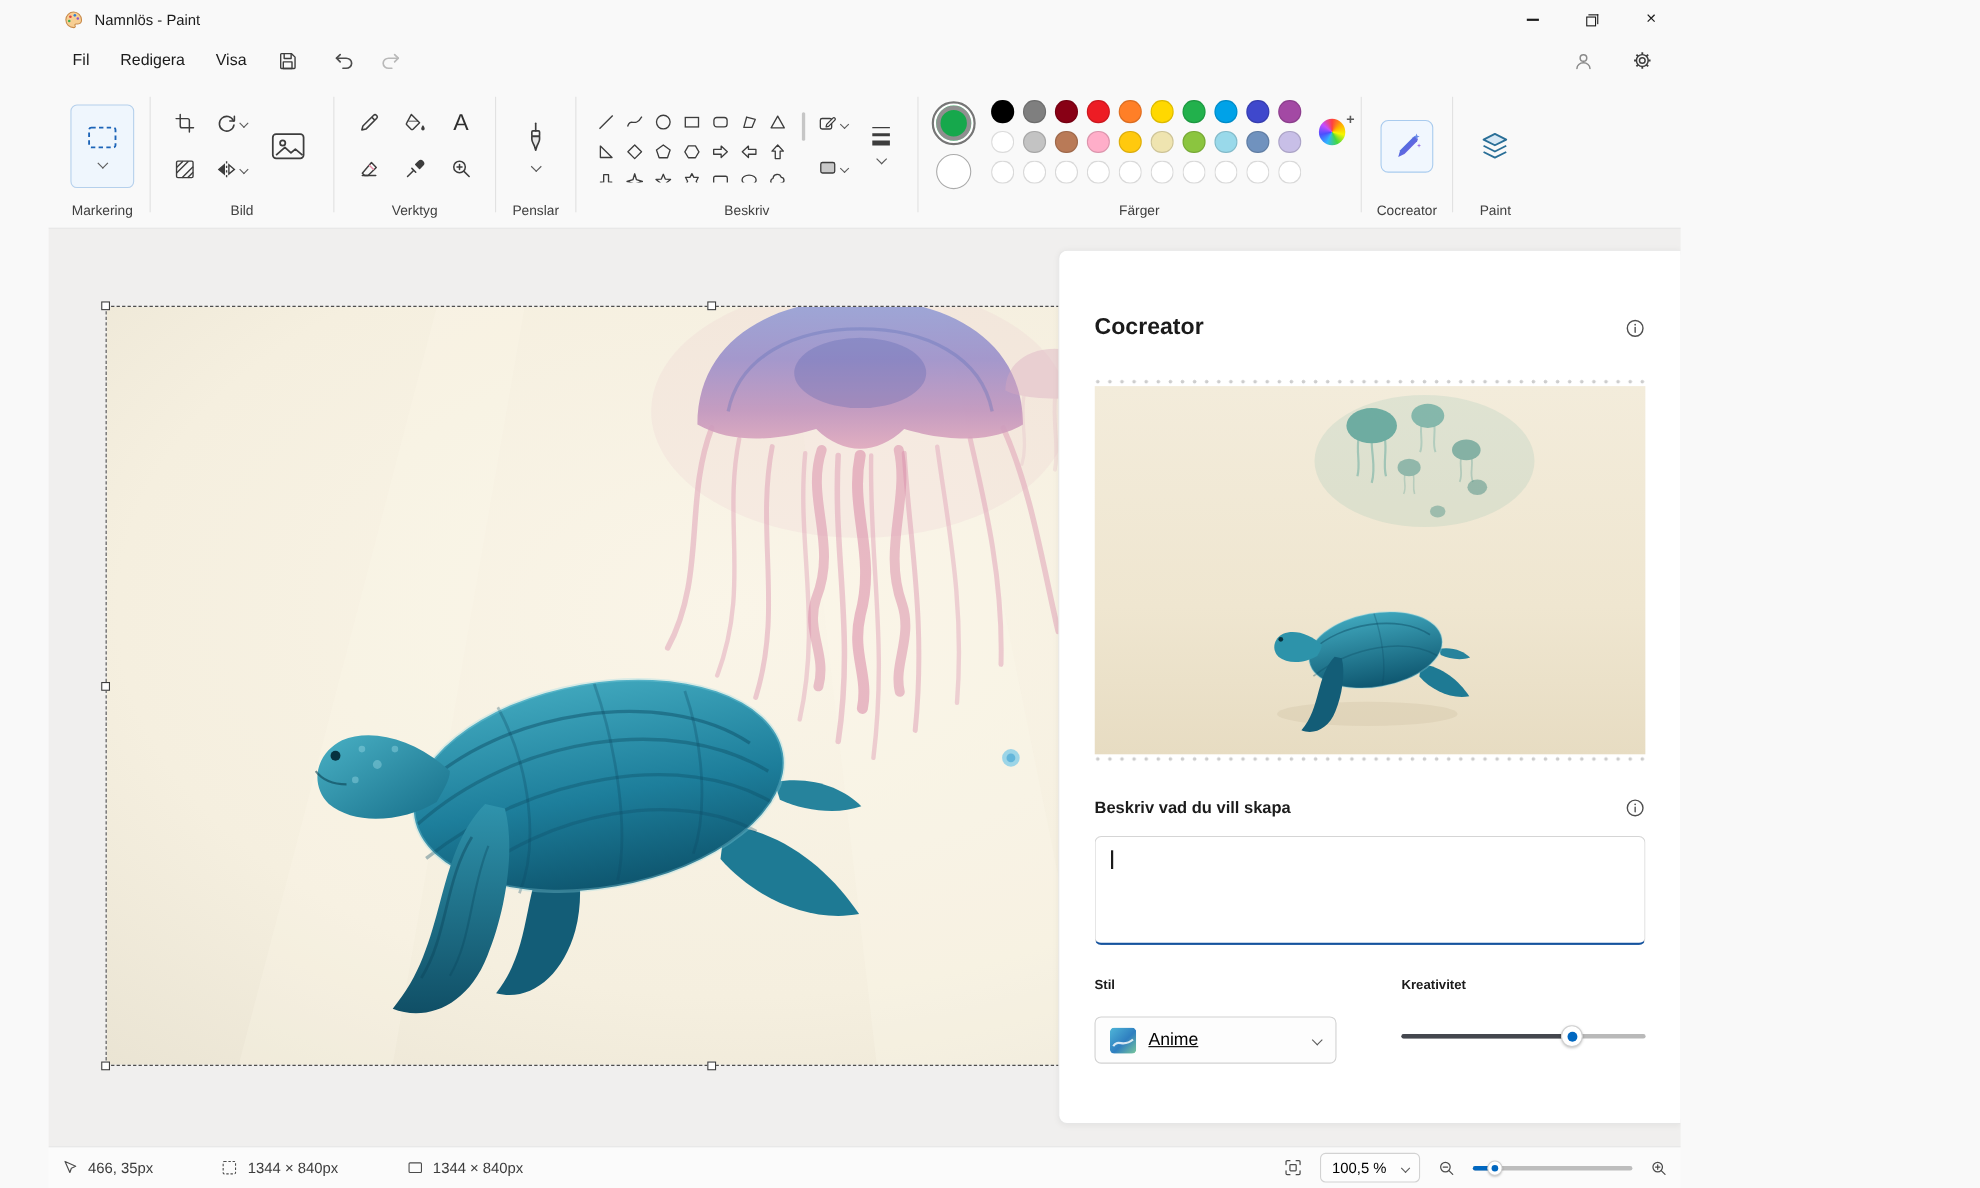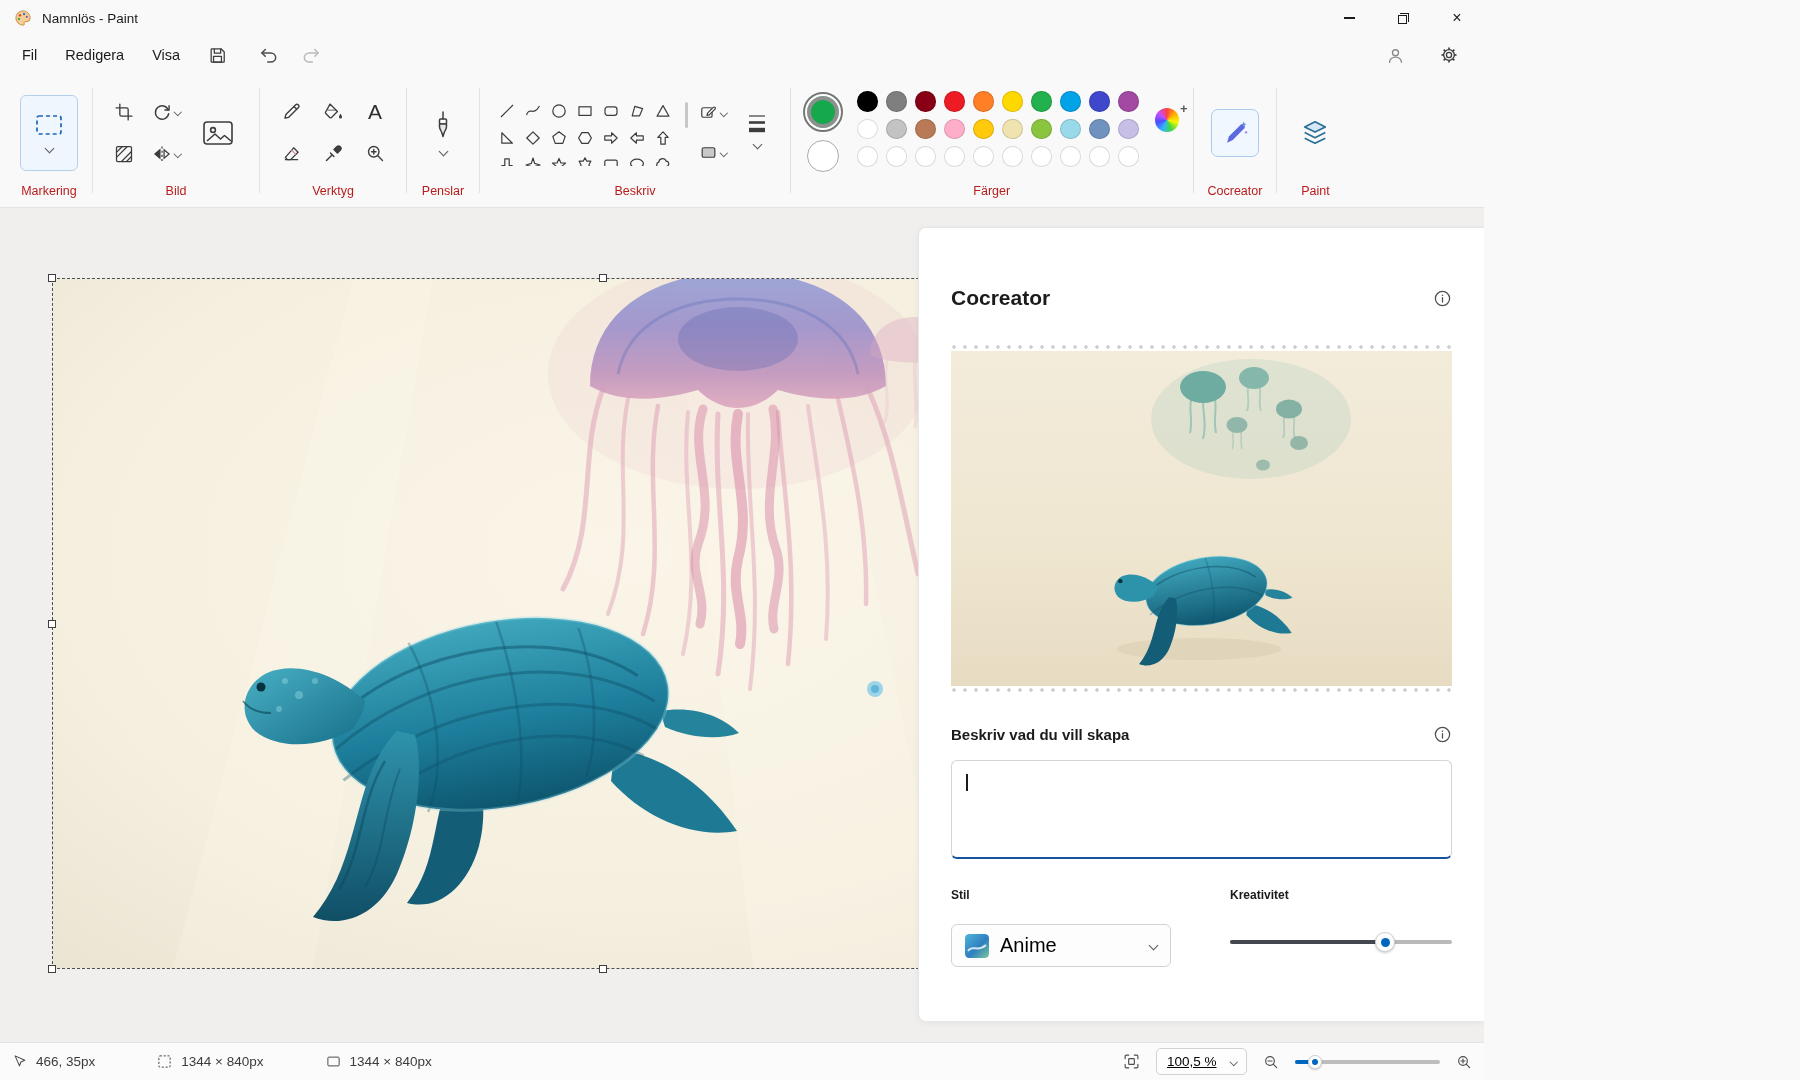--- a/index.html
+++ b/index.html
@@ -1,19 +1,19 @@
 <!DOCTYPE html>
 <html style="--accent: #0067c0;"><head>
 <meta charset="utf-8">
 <style>
   * { margin:0; padding:0; box-sizing:border-box; font-family:"Liberation Sans", sans-serif; }
   :root { --accent:#0067c0; }
   html,body { width:1800px; height:1080px; overflow:hidden; }
   body { background:#f9f9f9; color:#1b1b1b; }
-  .app { position:relative; width:1484px; height:1080px; background:#f9f9f9; overflow:hidden; }
+  .app { position:relative; width:1484px; height:1080px; background:#f9f9f9; overflow:hidden;margin-left:44px; }
 
   
   .titlebar { height:36px; display:flex; align-items:center; }
   .app-icon { margin-left:14px; display:flex; }
   .tb-title { margin-left:10px; font-size:13.5px; }
   .win-controls { margin-left:auto; display:flex; height:36px; }
   .win-btn { width:54px; height:36px; display:flex; align-items:center; justify-content:center; background:transparent; border:none; color:#1b1b1b; font-size:16px; cursor:default; }
   .restore-glyph { position:relative; width:11px; height:11px; }
   .restore-glyph i { position:absolute; display:block; border:1.1px solid #1b1b1b; background:#f9f9f9; }
   .restore-glyph i.b { width:9px; height:9px; left:0; bottom:0; }
@@ -24,21 +24,21 @@
   .menubar { height:38px; display:flex; align-items:center; padding:0 16px 0 8px; }
   .menus { display:flex; align-items:center; }
   .menu-item { border:none; background:transparent; font-size:14.5px; padding:7px 14px; border-radius:5px; color:#1b1b1b; }
   .mbtn { width:38px; height:32px; border:none; background:transparent; display:flex; align-items:center; justify-content:center; border-radius:5px; margin-left:4px; }
   .menubar-right { margin-left:auto; display:flex; align-items:center; gap:12px; }
 
   
   .ribbon { height:134px; display:flex; align-items:stretch; padding:0 8px; border-bottom:1px solid #e3e3e3; background:#f9f9f9; }
   .rsec { display:flex; flex-direction:column; align-items:center; justify-content:space-between; padding:10px 12px 2px; }
   .rsec .body { flex:1; display:flex; align-items:center; }
-  .rlabel { font-size:12.5px; color:#b91c1c; padding:3px 0 7px; white-space:nowrap; }
+  .rlabel { font-size:12.5px; color:#404040; padding:3px 0 7px; white-space:nowrap; }
   .rdiv { width:1px; background:#e2e2e2; margin:14px 2px; }
   .tbtn { min-width:34px; height:34px; border:none; background:transparent; border-radius:5px; display:flex; align-items:center; justify-content:center; gap:3px; padding:0 2px; }
   .chev { width:7px; height:7px; border-right:1.4px solid #5a5a5a; border-bottom:1.4px solid #5a5a5a; transform:rotate(45deg); display:inline-block; }
   .chev.sm { width:5.5px; height:5.5px; }
   .selbtn { width:58px; height:76px; border:1px solid #b5d0ec; background:#eff6fd; border-radius:6px; display:flex; flex-direction:column; align-items:center; justify-content:center; gap:9px; }
   .cols { display:flex; gap:8px; align-items:center; }
   .col  { display:flex; flex-direction:column; gap:8px; align-items:center; }
 
   
   .shapes-wrap { position:relative; padding-right:8px; }
@@ -78,34 +78,34 @@
   .dots { height:8px; background-image:radial-gradient(circle at 3px 4px, #cdcdcd 1.5px, transparent 1.9px); background-size:11px 8px; background-repeat:repeat-x; }
   .preview svg { display:block; width:501px; height:335px; }
   .desc-row { display:flex; align-items:center; margin-top:31px; }
   .desc-label { font-size:15px; font-weight:bold; }
   .prompt-box { margin-top:16px; width:501px; height:99px; background:#fff; border:1px solid #d5d5d5; border-bottom:2.5px solid #15539e; border-radius:6px; padding:10px 13px; font-size:15.5px; line-height:1.5; color:#1b1b1b; }
   .caret { display:inline-block; width:1.5px; height:17px; background:#1b1b1b; vertical-align:-3px; margin-left:1px; }
   .controls-row { display:flex; margin-top:29px; }
   .ctrl-label { font-size:12px; font-weight:bold; }
   .style-dd { margin-top:22px; width:220px; height:43px; border:1px solid #d2d2d2; background:#fdfdfd; border-radius:6px; display:flex; align-items:center; padding:0 13px; }
   .style-dd .thumb-ic { width:24px; height:24px; border-radius:4px; overflow:hidden; display:flex; }
-  .style-dd .dd-label { margin-left:11px; font-size:20px; }
+  .style-dd .dd-label { margin-left:11px; font-size:16px;text-decoration:underline; }
   .style-dd .chev { margin-left:auto; }
   .kre-col { margin-left:auto; width:222px; }
   .slider { position:relative; height:20px; margin-top:30px; }
   .slider .track { position:absolute; left:0; right:0; top:8px; height:4px; border-radius:2px; background:#b9b9b9; }
   .slider .fill { position:absolute; left:0; top:8px; height:4px; border-radius:2px; background:#44474e; }
   .slider .thumb { position:absolute; top:0; width:20px; height:20px; margin-left:-10px; border-radius:50%; background:#fff; border:1px solid #d0d0d0; box-shadow:0 1px 2.5px rgba(0,0,0,.22); }
   .slider .thumb::after { content:""; position:absolute; inset:4.5px; border-radius:50%; background:var(--accent); }
 
   
   .statusbar { position:absolute; left:0; right:0; bottom:0; height:38px; background:#fbfbfb; border-top:1px solid #e4e4e4; display:flex; align-items:center; padding:0 12px; font-size:13.5px; color:#3c3c3c; }
   .sb-group { display:flex; align-items:center; gap:9px; }
   .sb-right { margin-left:auto; display:flex; align-items:center; gap:16px; }
-  .zoom-dd { display:flex; align-items:center; gap:14px; border:1px solid #d2d2d2; background:#fdfdfd; border-radius:5px; padding:5px 10px; font-size:13.5px;text-decoration:underline; }
+  .zoom-dd { display:flex; align-items:center; gap:14px; border:1px solid #d2d2d2; background:#fdfdfd; border-radius:5px; padding:5px 10px; font-size:13.5px; }
   .zslider { position:relative; width:145px; height:16px; }
   .zslider .track { position:absolute; left:0; right:0; top:6.5px; height:3.5px; border-radius:2px; background:#bdbdbd; }
   .zslider .fill { position:absolute; left:0; top:6.5px; height:3.5px; border-radius:2px; background:var(--accent); }
   .zslider .thumb { position:absolute; top:1px; width:14px; height:14px; margin-left:-7px; border-radius:50%; background:#fff; border:1px solid #cfcfcf; box-shadow:0 1px 2px rgba(0,0,0,.2); }
   .zslider .thumb::after { content:""; position:absolute; inset:3px; border-radius:50%; background:var(--accent); }
   .sb-iconbtn { border:none; background:transparent; display:flex; align-items:center; justify-content:center; }
   .zoom-pm { font-size:17px; color:#3c3c3c; }
 </style>
 </head>
 <body>

